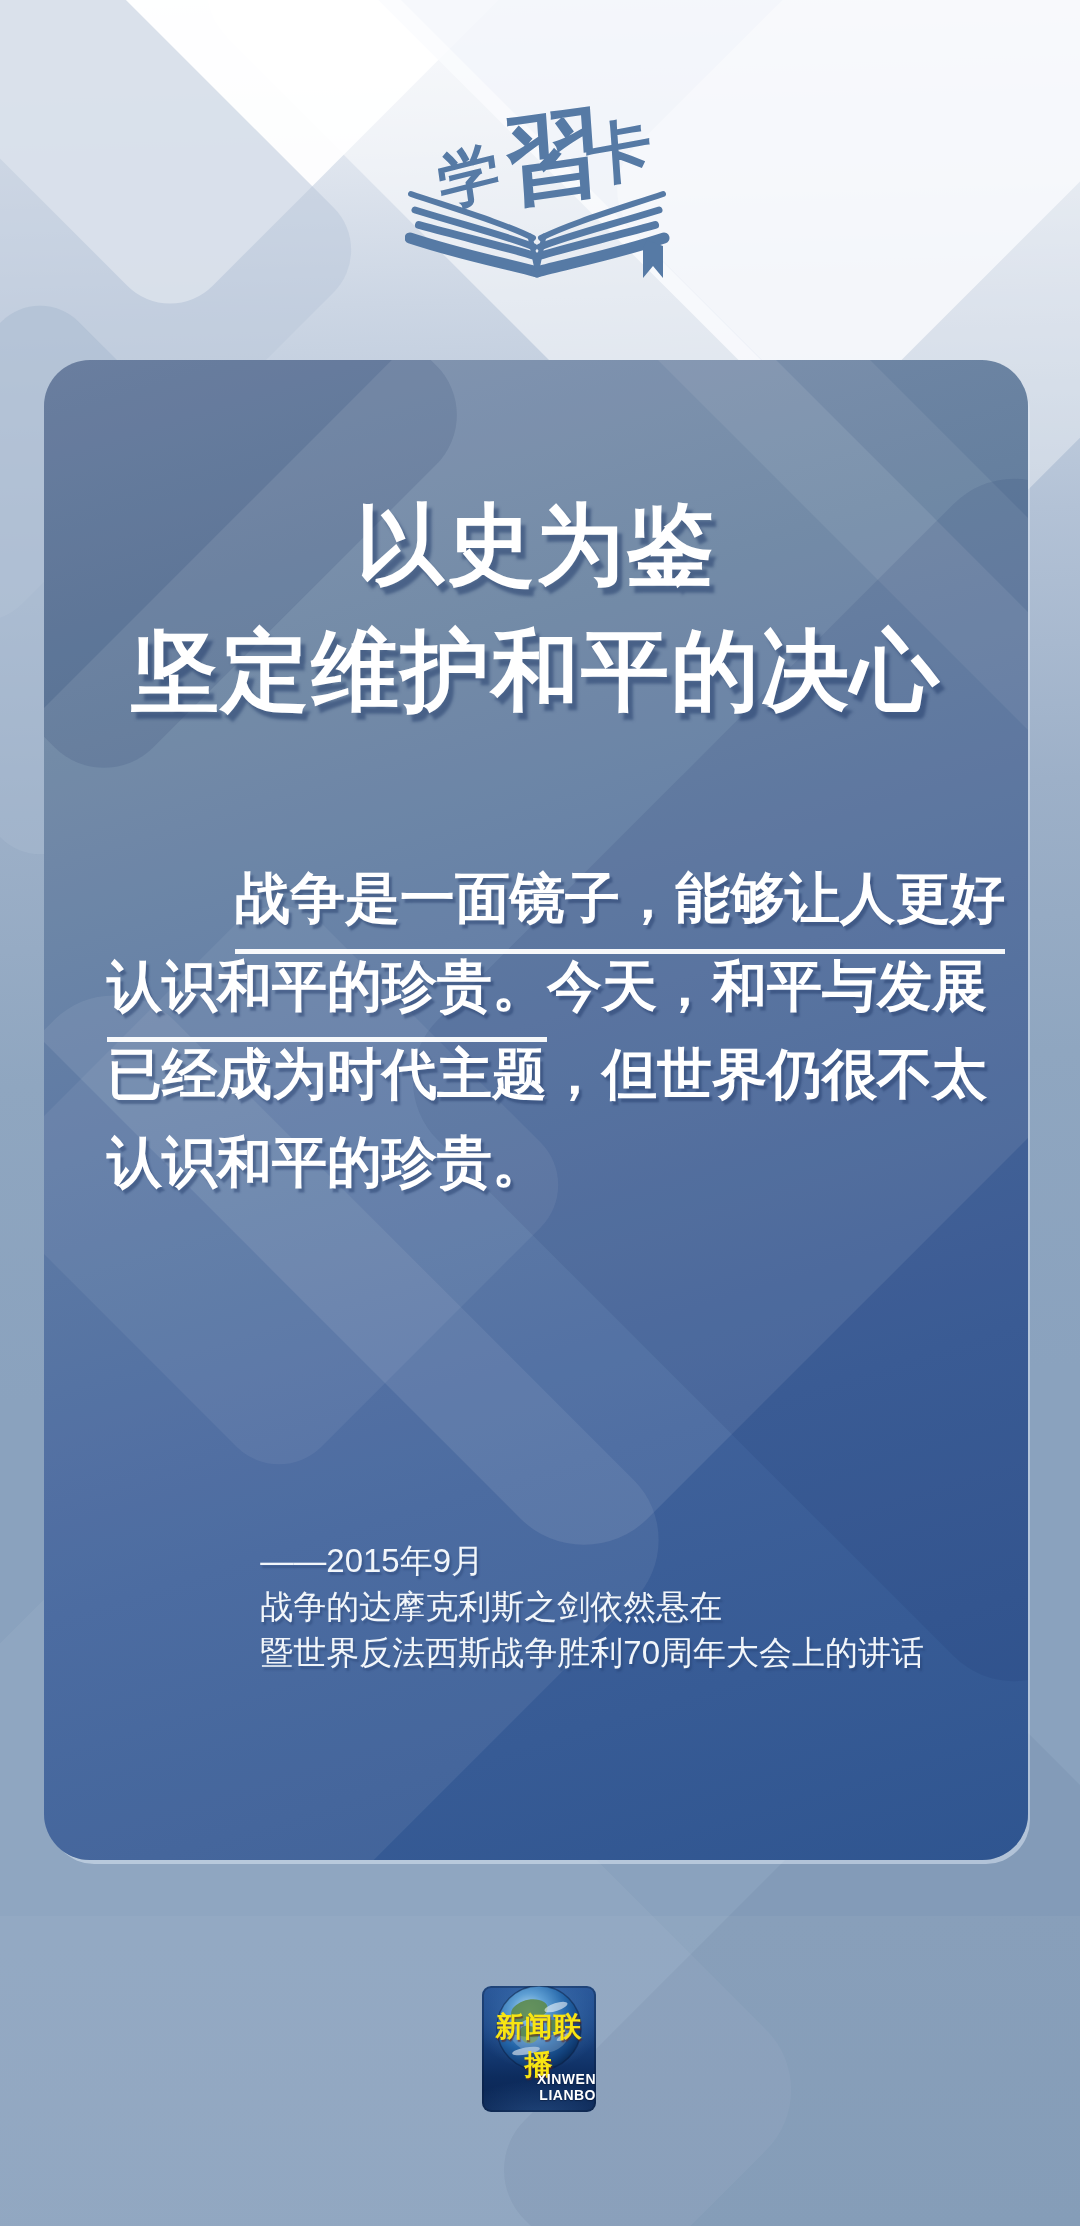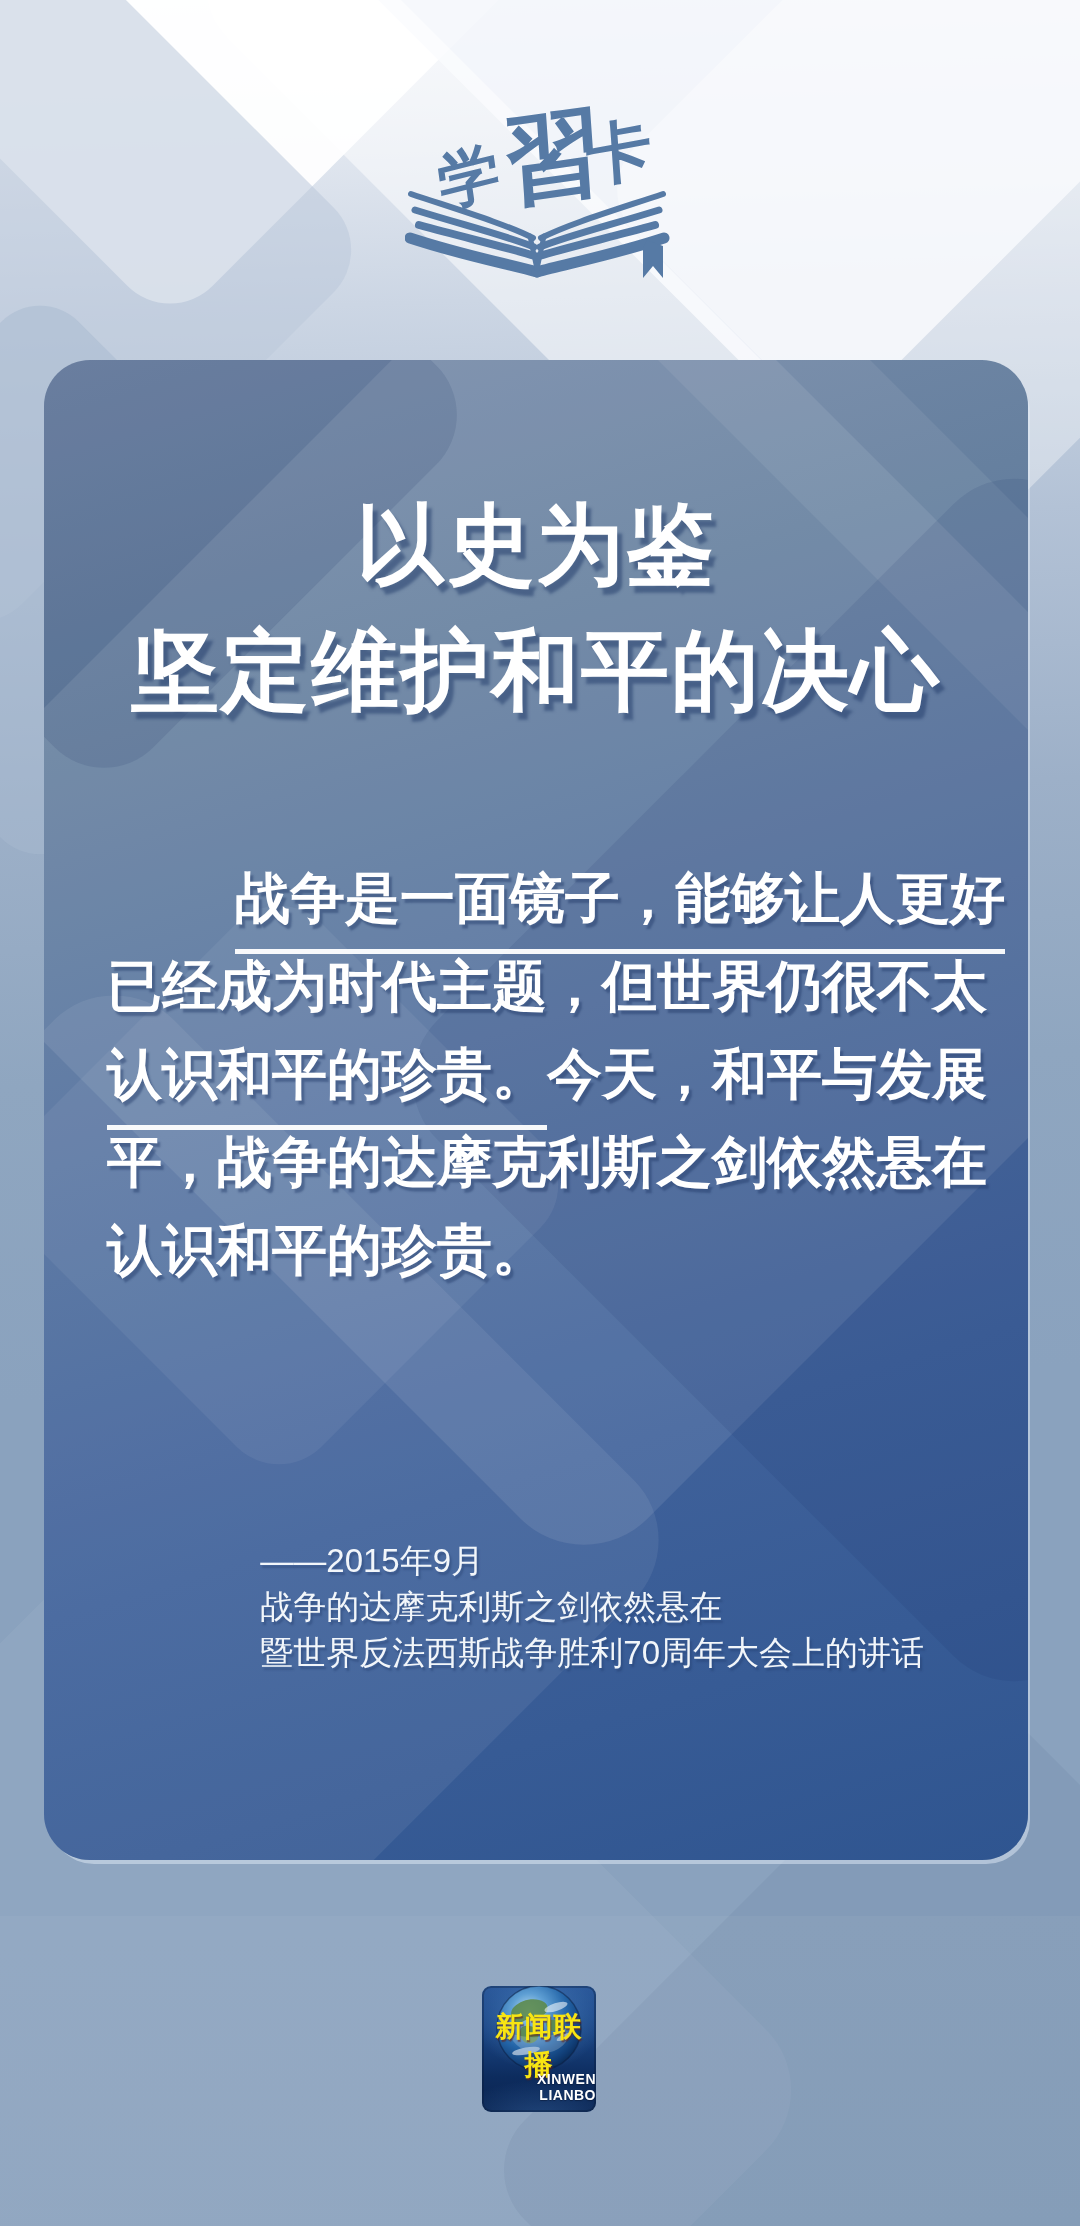--- a/index.html
+++ b/index.html
@@ -124,23 +124,22 @@
     <div class="shape c5"></div>
     <div class="shape c6"></div>
 
     <div class="card-title">
       <div>以史为鉴</div>
       <div>坚定维护和平的决心</div>
     </div>
 
     <div class="card-body">
       <div class="qline indent"><span class="ul">战争是一面镜子，能够让人更好</span></div>
+      <div class="qline"><span class="ul">认识和平的珍贵。</span><span>今天，和平与发展</span></div>
       <div class="qline">已经成为时代主题，但世界仍很不太</div>
-      <div class="qline"><span class="ul">认识和平的珍贵。</span><span>今天，和平与发展</span></div>
-      <div class="qline">平，战争的达摩克利斯之剑依然悬在</div>
       <div class="qline">认识和平的珍贵。</div>
     </div>
 
     <div class="attribution">
       <div>——2015年9月</div>
       <div>战争的达摩克利斯之剑依然悬在</div>
       <div>暨世界反法西斯战争胜利70周年大会上的讲话</div>
     </div>
   </div>
 

